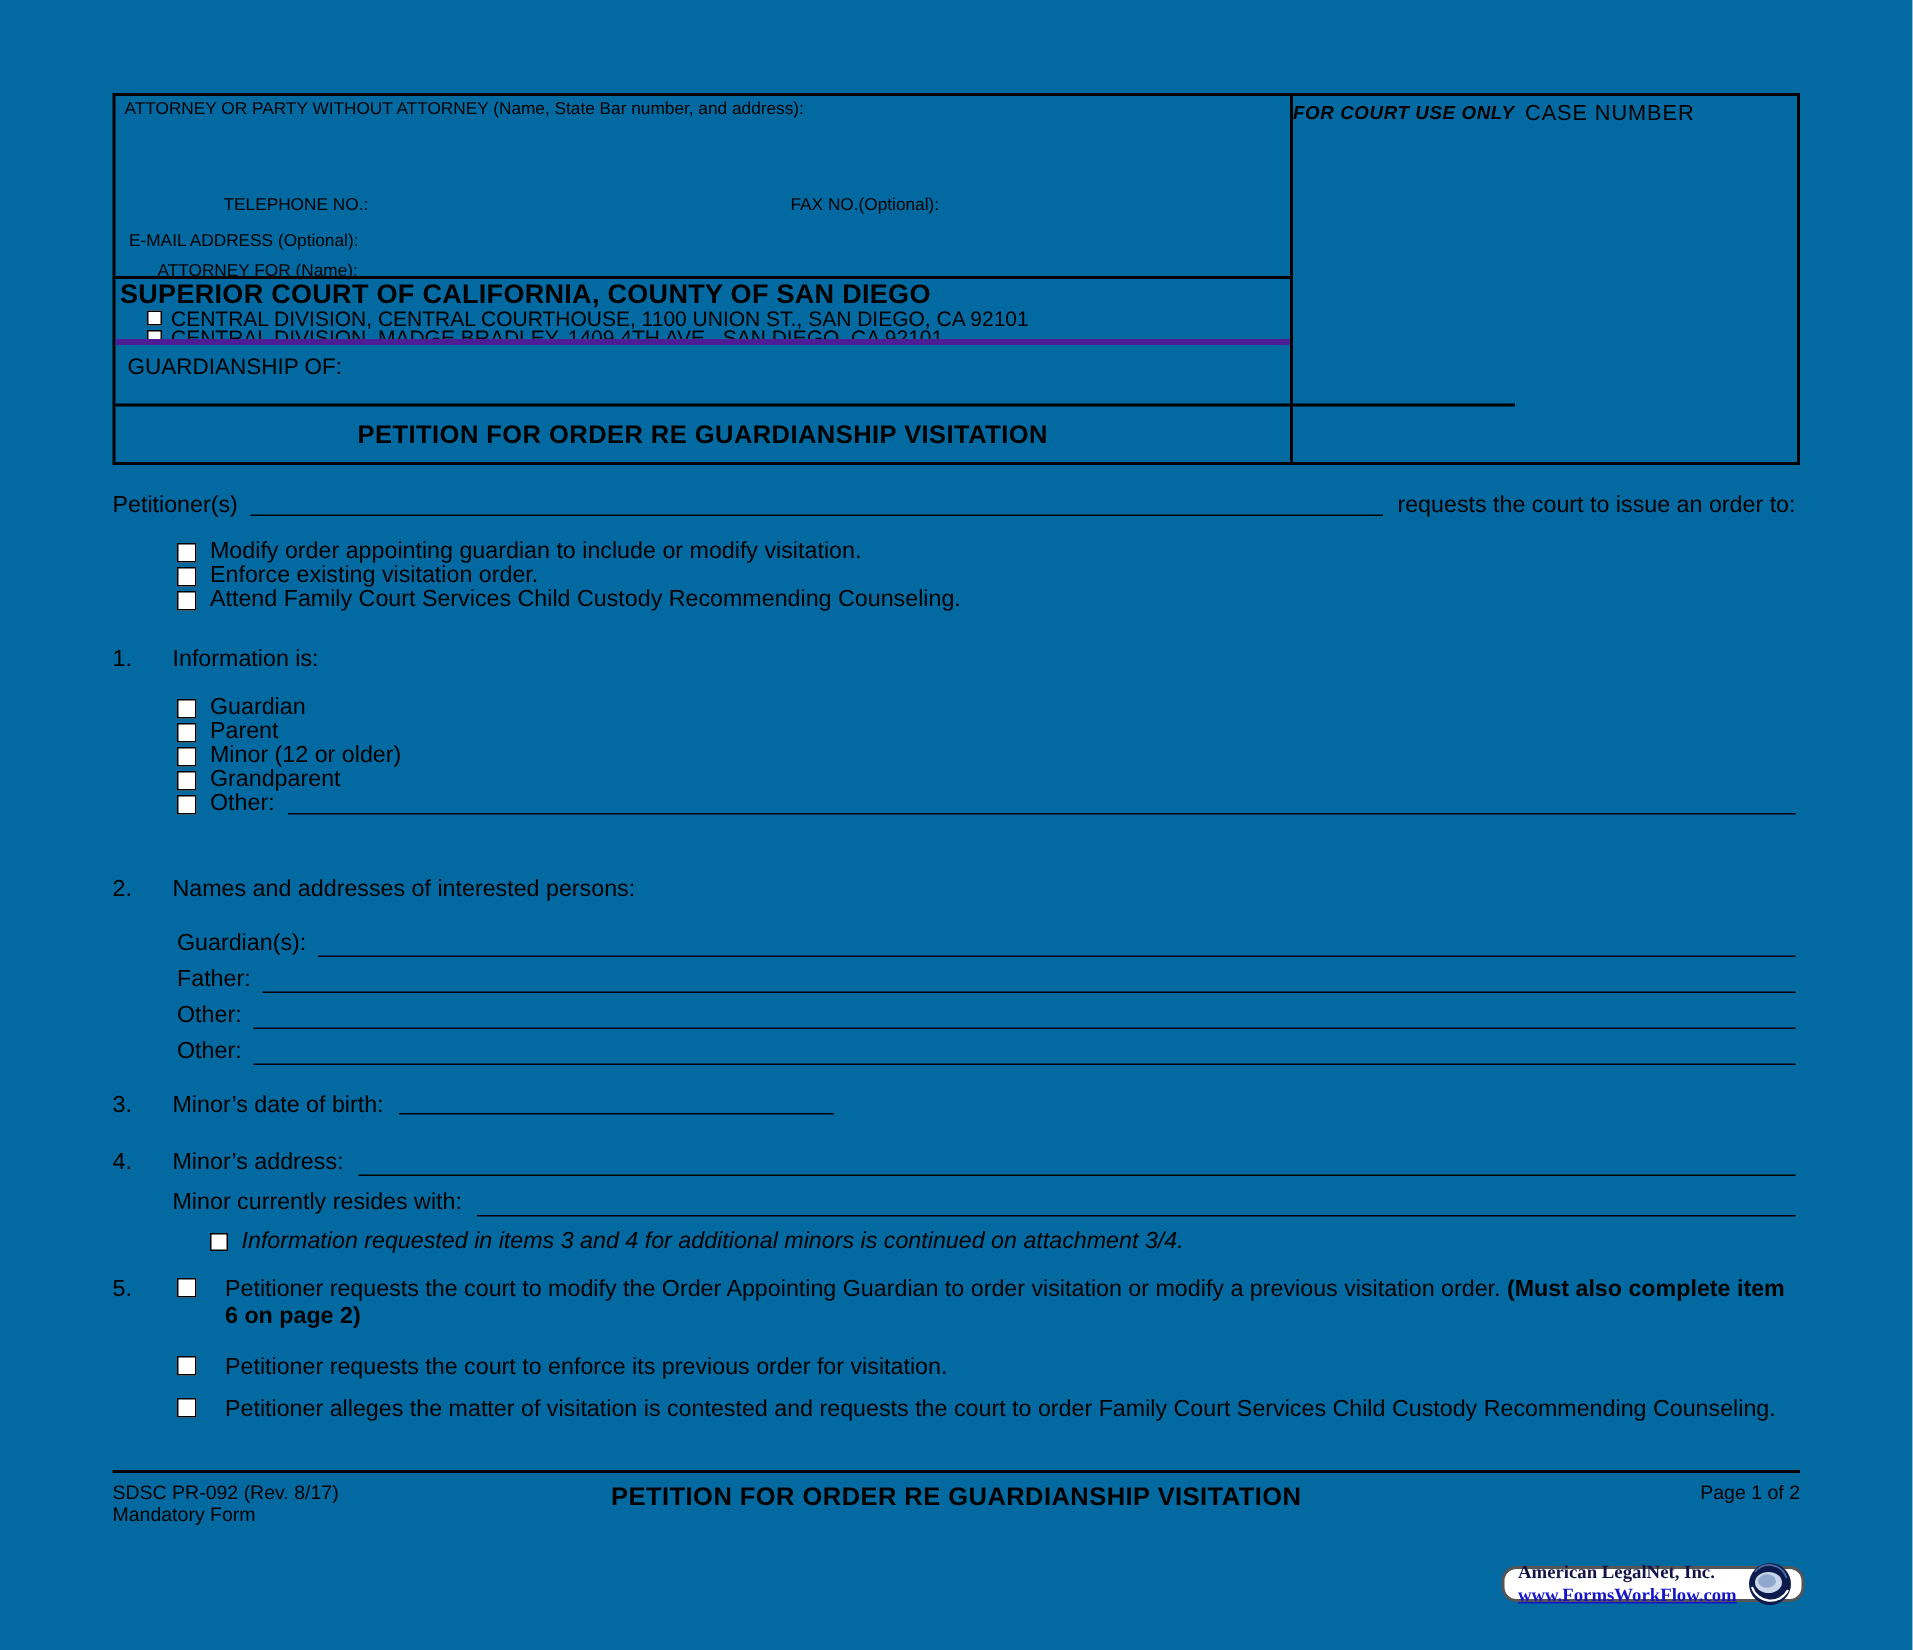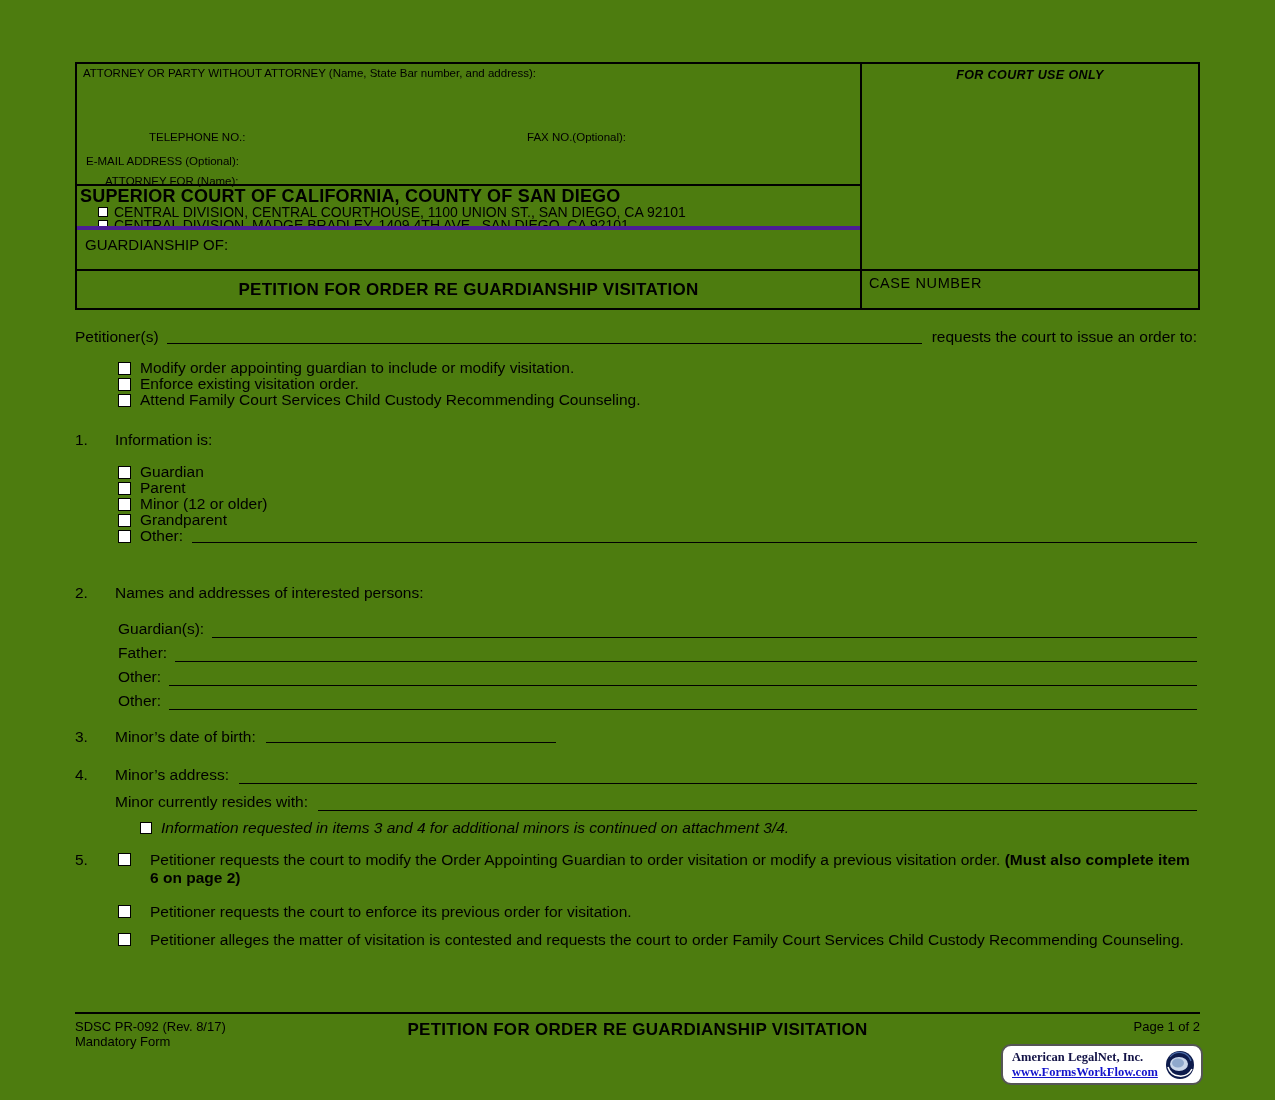--- a/index.html
+++ b/index.html
@@ -1,21 +1,21 @@
 <!DOCTYPE html>
 <html><head>
 <meta charset="utf-8">
 <style>
   * { box-sizing: border-box; margin: 0; padding: 0; }
   html, body { background: #ffffff; }
   .page {
     position: relative;
     width: 1275px;
     height: 1100px;
-    background: #4d7c0f;
+    background: #0369a1;
     font-family: "Liberation Sans", sans-serif;
     color: #000;
     overflow: hidden;
   }
 
   
   .header-box {
     position: absolute;
     left: 75px; top: 62px;
     width: 1125px; height: 248px;
@@ -32,21 +32,21 @@
   .lbl-attfor{ position: absolute; top: 111px; left: 28px; }
 
   .sec-court { height: 44px; border-bottom: 4px solid #4c1d95; padding: 1px 0 0 3px; overflow: hidden; }
   .court-name { font-size: 18px; font-weight: bold; line-height: 19px; letter-spacing: 0.2px; }
   .branch-row { display: flex; align-items: center; gap: 6px; margin-left: 18px; height: 12.5px; font-size: 14px; line-height: 12px; white-space: nowrap; }
   .branch-row .cb { width: 10px; height: 10px; flex: 0 0 auto; }
 
   .sec-guard { height: 41px; border-bottom: 2px solid #000; font-size: 15px; padding: 6px 0 0 8px; }
   .sec-title { flex: 1; display: flex; align-items: center; justify-content: center; font-weight: bold; font-size: 17px; letter-spacing: 0.3px; }
 
-  .right-col { display: flex; flex-direction: column; }
+  .right-col { display: flex; flex-direction: row; }
   .court-use { height: 207px; border-bottom: 2px solid #000; text-align: center; font-weight: bold; font-style: italic; font-size: 12.5px; padding-top: 4px; letter-spacing: 0.4px; }
   .case-number { flex: 1; font-size: 14.5px; padding: 4px 0 0 7px; letter-spacing: 0.6px; }
 
   
   .cb {
     display: inline-block;
     width: 13px; height: 13px;
     border: 1.5px solid #000;
     background: #fff;
     flex: 0 0 auto;
@@ -71,31 +71,31 @@
   .field-row .label { white-space: nowrap; padding-right: 8px; }
 
   
   .i5-row { display: flex; align-items: flex-start; }
   .i5-num { width: 43px; flex: 0 0 auto; }
   .i5-cb-col { width: 32px; flex: 0 0 auto; padding-top: 1px; }
   .i5-text { flex: 1; line-height: 18px; }
 
   
   .footer {
-    position: absolute; left: 75px; right: 75px; top: 1012px;
+    position: absolute; left: 75px; right: 75px; top: 980px;
     border-top: 2px solid #000; padding-top: 5px;
     display: grid; grid-template-columns: 1fr auto 1fr; align-items: start;
   }
   .footer-left { font-size: 13px; line-height: 15px; }
   .footer-center { font-size: 17px; font-weight: bold; letter-spacing: 0.3px; padding-top: 1px; }
   .footer-right { text-align: right; font-size: 13px; }
 
   .badge {
     position: absolute; right: 72px; top: 1044px;
-    width: 202px; height: 41px;
+    width: 202px; height: 24px;
     border: 2px solid #555; border-radius: 10px;
     background: #fff;
     display: flex; align-items: center; justify-content: space-between;
     padding: 2px 5px 2px 9px;
   }
   .badge-text { font-family: "Liberation Serif", serif; font-weight: bold; font-size: 12.5px; line-height: 15px; color: #131347; }
   .badge-link { color: #1414cc; text-decoration: underline; }
 
   .italic { font-style: italic; }
   .bold { font-weight: bold; }

